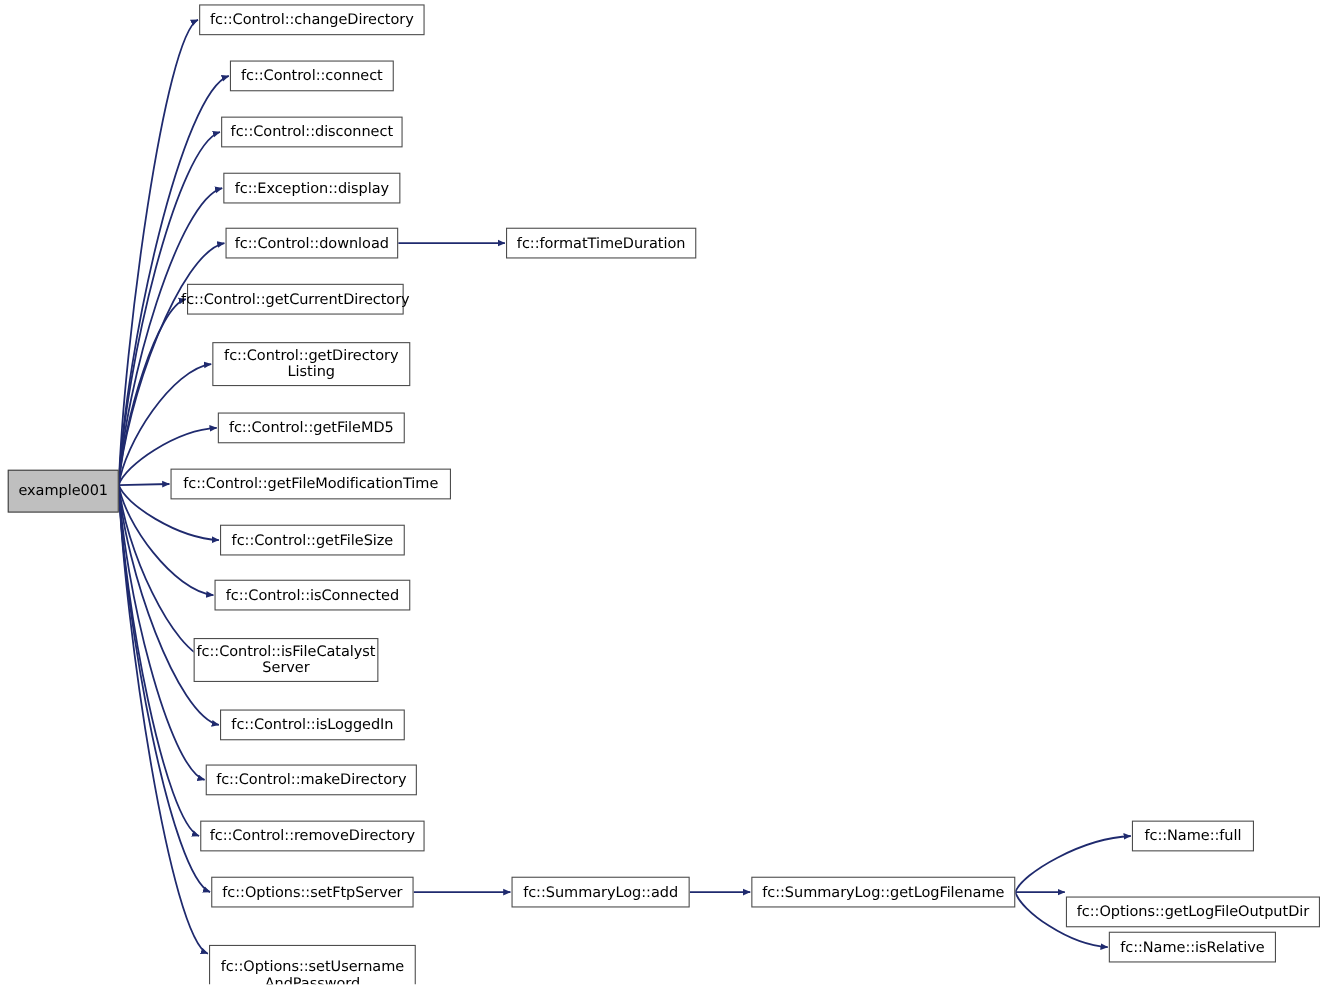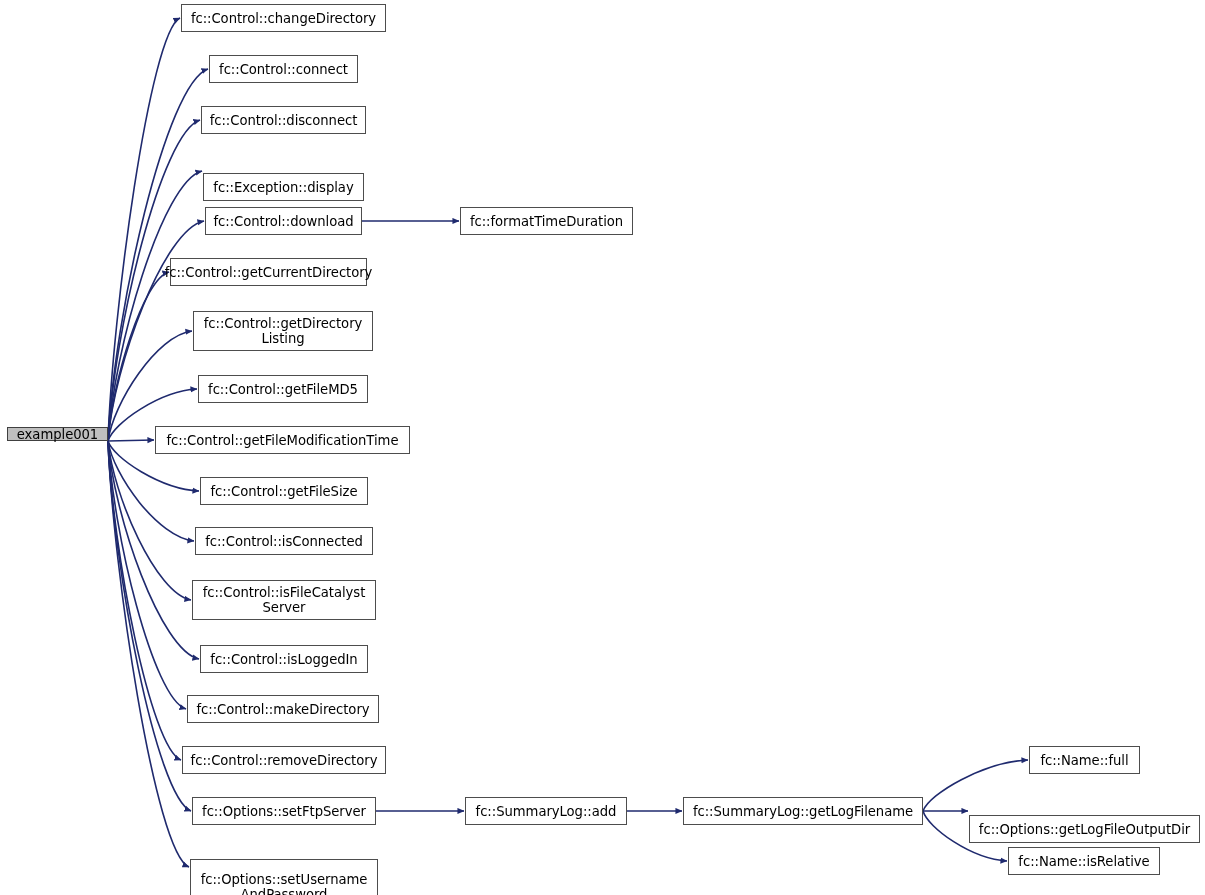--- a/index.html
+++ b/index.html
@@ -72,35 +72,35 @@
       <path d="M108,441 C112.68,532.388 153.24,699.0304 186,709" fill="none" stroke="#1f2a6e" stroke-width="1.6" marker-end="url(#ah)"></path>
       <path d="M108,441 C112.38,549.779 150.34,748.1332 181,760" fill="none" stroke="#1f2a6e" stroke-width="1.6" marker-end="url(#ah)"></path>
       <path d="M108,441 C112.98,567.1700000000001 156.14,797.236 191,811" fill="none" stroke="#1f2a6e" stroke-width="1.6" marker-end="url(#ah)"></path>
       <path d="M108,441 C112.86,567.5 154.98000000000002,853.2 189,867" fill="none" stroke="#1f2a6e" stroke-width="1.6" marker-end="url(#ah)"></path>
       <path d="M376,811 L464,811" fill="none" stroke="#1f2a6e" stroke-width="1.6" marker-end="url(#ah)"></path>
       <path d="M627,811 L682,811" fill="none" stroke="#1f2a6e" stroke-width="1.6" marker-end="url(#ah)"></path>
       <path d="M923,811 C929.3,793.609 983.9,761.8972 1028,760" fill="none" stroke="#1f2a6e" stroke-width="1.6" marker-end="url(#ah)"></path>
       <path d="M923,811 L968,811" fill="none" stroke="#1f2a6e" stroke-width="1.6" marker-end="url(#ah)"></path>
       <path d="M923,811 C928.04,828.05 971.72,859.14 1007,861" fill="none" stroke="#1f2a6e" stroke-width="1.6" marker-end="url(#ah)"></path>
     </svg>
-<div class="node root" style="left: 7px; top: 427px; width: 101px; height: 14px; text-align: center;">example001</div>
+<div class="node root" style="left: 7px; top: 427px; width: 101px; height: 39px; text-align: center;">example001</div>
     <div class="node" style="left: 181px; top: 4px; width: 205px; height: 28px;">fc::Control::changeDirectory</div>
     <div class="node" style="left: 209px; top: 55px; width: 149px; height: 28px;">fc::Control::connect</div>
     <div class="node" style="left: 201px; top: 106px; width: 165px; height: 28px;">fc::Control::disconnect</div>
-    <div class="node" style="left: 203px; top: 157px; width: 161px; height: 28px; margin-top: 16px;">fc::Exception::display</div>
+    <div class="node" style="left: 203px; top: 157px; width: 161px; height: 28px;">fc::Exception::display</div>
     <div class="node" style="left: 205px; top: 207px; width: 157px; height: 28px;">fc::Control::download</div>
     <div class="node" style="left: 460px; top: 207px; width: 173px; height: 28px;">fc::formatTimeDuration</div>
     <div class="node" style="left: 170px; top: 258px; width: 197px; height: 28px;">fc::Control::getCurrentDirectory</div>
     <div class="node" style="left: 193px; top: 311px; width: 180px; height: 40px;">fc::Control::getDirectory
 Listing</div>
     <div class="node" style="left: 198px; top: 375px; width: 170px; height: 28px;">fc::Control::getFileMD5</div>
     <div class="node" style="left: 155px; top: 426px; width: 255px; height: 28px;">fc::Control::getFileModificationTime</div>
     <div class="node" style="left: 200px; top: 477px; width: 168px; height: 28px;">fc::Control::getFileSize</div>
     <div class="node" style="left: 195px; top: 527px; width: 178px; height: 28px;">fc::Control::isConnected</div>
-    <div class="node" style="left: 192px; top: 580px; width: 184px; height: 40px;">fc::Control::isFileCatalyst
+    <div class="node" style="left: 176px; top: 580px; width: 168px; height: 40px;">fc::Control::isFileCatalyst
 Server</div>
     <div class="node" style="left: 200px; top: 645px; width: 168px; height: 28px;">fc::Control::isLoggedIn</div>
     <div class="node" style="left: 187px; top: 695px; width: 192px; height: 28px;">fc::Control::makeDirectory</div>
     <div class="node" style="left: 182px; top: 746px; width: 204px; height: 28px;">fc::Control::removeDirectory</div>
     <div class="node" style="left: 192px; top: 797px; width: 184px; height: 28px;">fc::Options::setFtpServer</div>
     <div class="node" style="left: 190px; top: 847px; width: 188px; height: 56px; margin-top: 12px;">fc::Options::setUsername
 AndPassword</div>
     <div class="node" style="left: 465px; top: 797px; width: 162px; height: 28px;">fc::SummaryLog::add</div>
     <div class="node" style="left: 683px; top: 797px; width: 240px; height: 28px;">fc::SummaryLog::getLogFilename</div>
     <div class="node" style="left: 1029px; top: 746px; width: 111px; height: 28px; text-align: right;">fc::Name::full</div>

